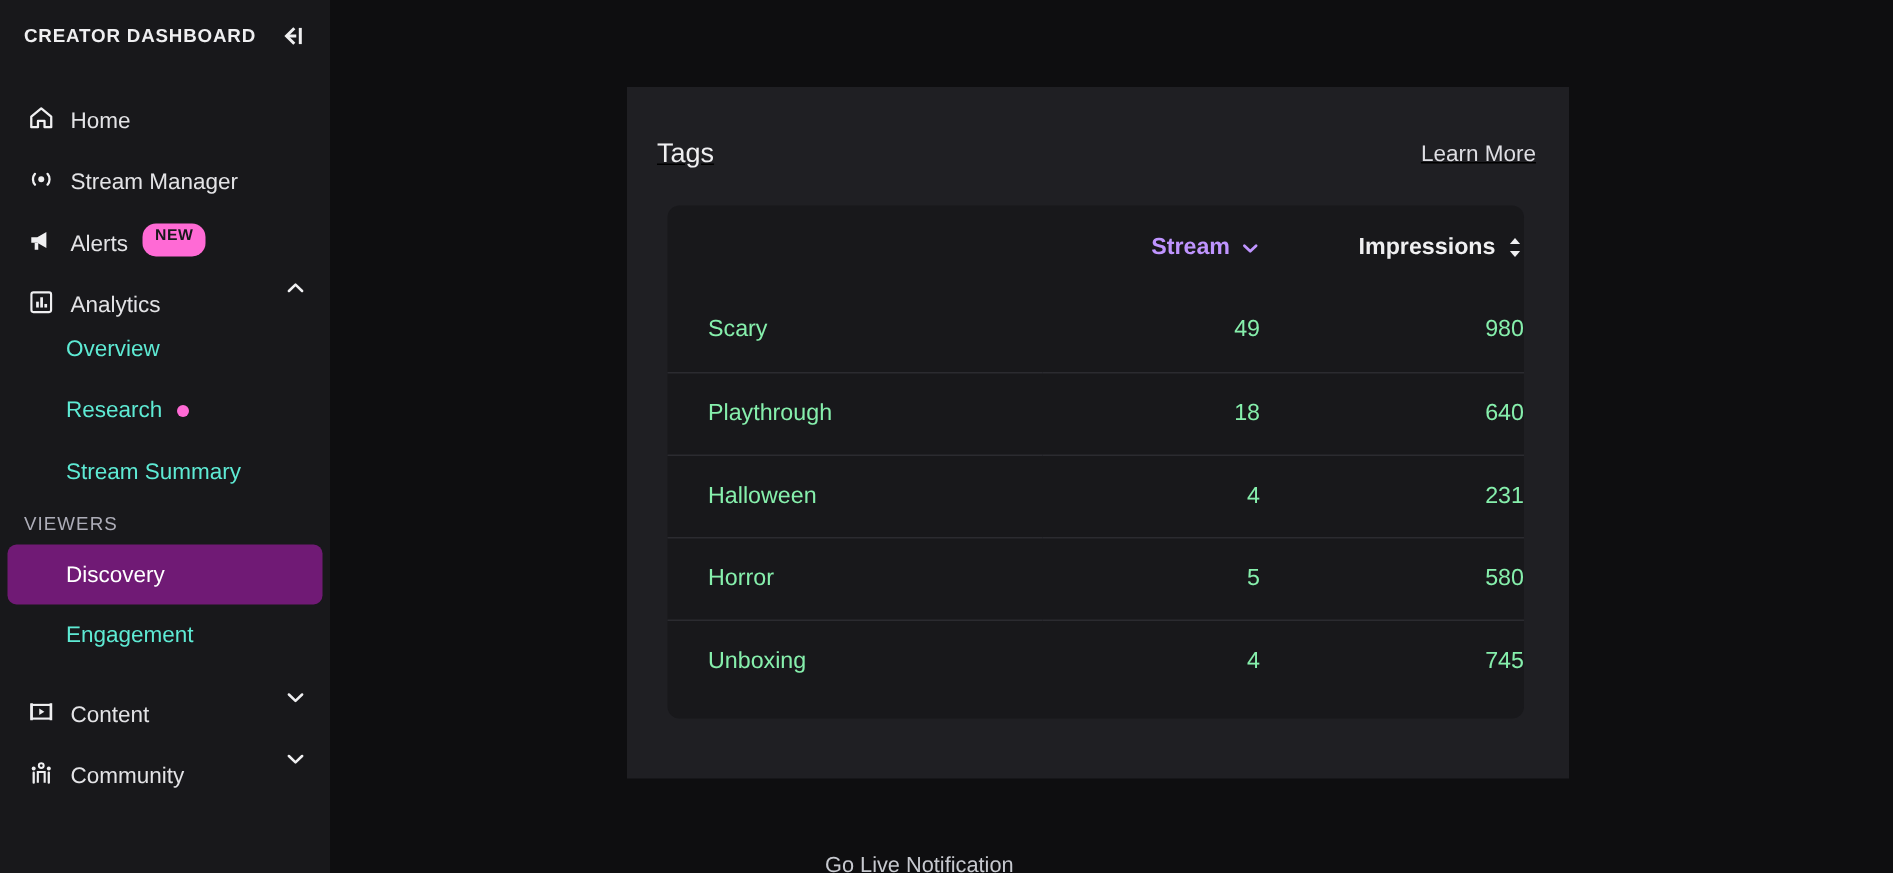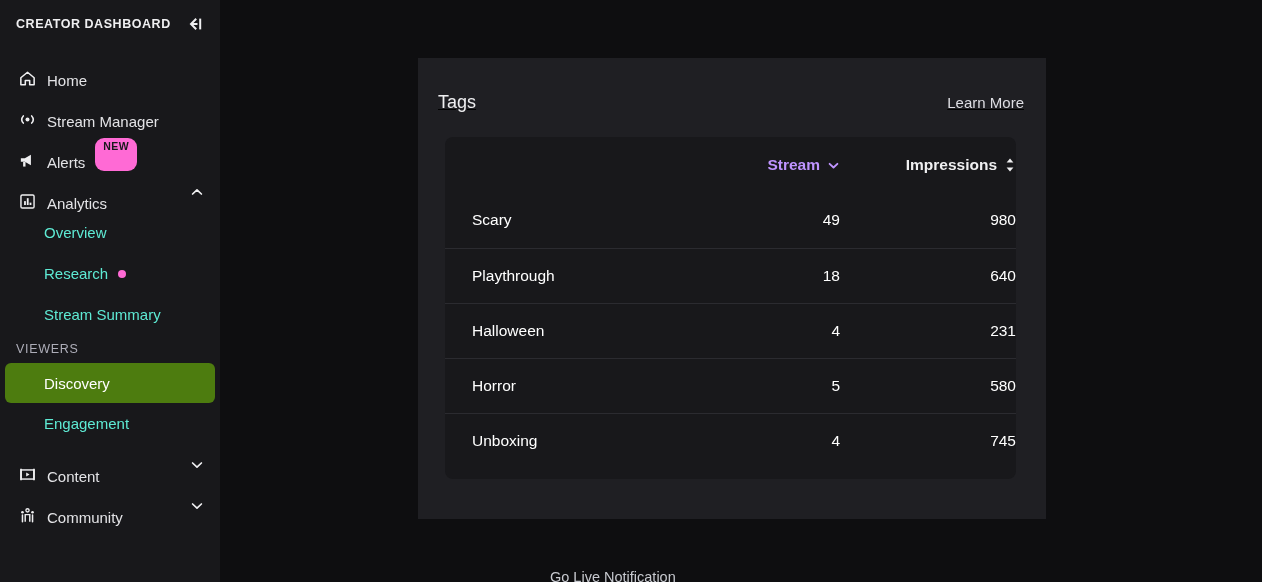--- a/index.html
+++ b/index.html
@@ -54,21 +54,21 @@
     position: absolute; right: 16px; top: 50%; transform: translateY(-50%);
     width: 14px; height: 14px;
   }
   .badge-new {
     margin-left: 10px;
     background: #ff6ad5;
     color: #18181b;
     font-size: 10.5px; font-weight: bold;
     letter-spacing: .4px;
     border-radius: 9px;
-    padding: 3px 8px 20px 8px;
+    padding: 3px 8px 9px 8px;
     line-height: 1;
   }
   .sub-item {
     display: flex; align-items: center;
     height: 41px;
     padding-left: 44px; padding-right: 16px;
     color: #5eead4;
     font-size: 15px;
     cursor: pointer;
   }
@@ -79,21 +79,21 @@
   }
   .section-label {
     padding: 0 16px 0 16px;
     height: 28px;
     display: flex; align-items: center;
     font-size: 12.5px;
     letter-spacing: .7px;
     color: #adadb8;
   }
   .sub-item.active {
-    background: #4d7c0f;
+    background: #701a75;
     color: #ffffff;
     border-radius: 6px;
     margin: 0 5px;
     padding-left: 39px;
     height: 40px;
   }
 
   
   .main {
     flex: 1 1 auto;
@@ -145,21 +145,21 @@
   th.sorted .th-inner { color: #bf94ff; }
   .th-inner {
     display: inline-flex; align-items: center; gap: 7px;
     cursor: pointer;
   }
   table.tags-table td {
     height: 55px;
     padding: 0;
     vertical-align: middle;
     font-size: 15.5px;
-    color: #ffffff;
+    color: #86efac;
   }
   td.cell-tag { padding-left: 27px; text-align: left; }
   td.cell-views { text-align: right; padding-right: 18px; }
   td.cell-impr { text-align: right; padding-right: 24px; color: #cfcfd4; }
   tbody tr + tr td { border-top: 1px solid #2b2b30; }
   tbody tr td:first-child { padding-left: 27px; }
 
   .go-live {
     position: absolute;
     left: 330px; top: 569px;

